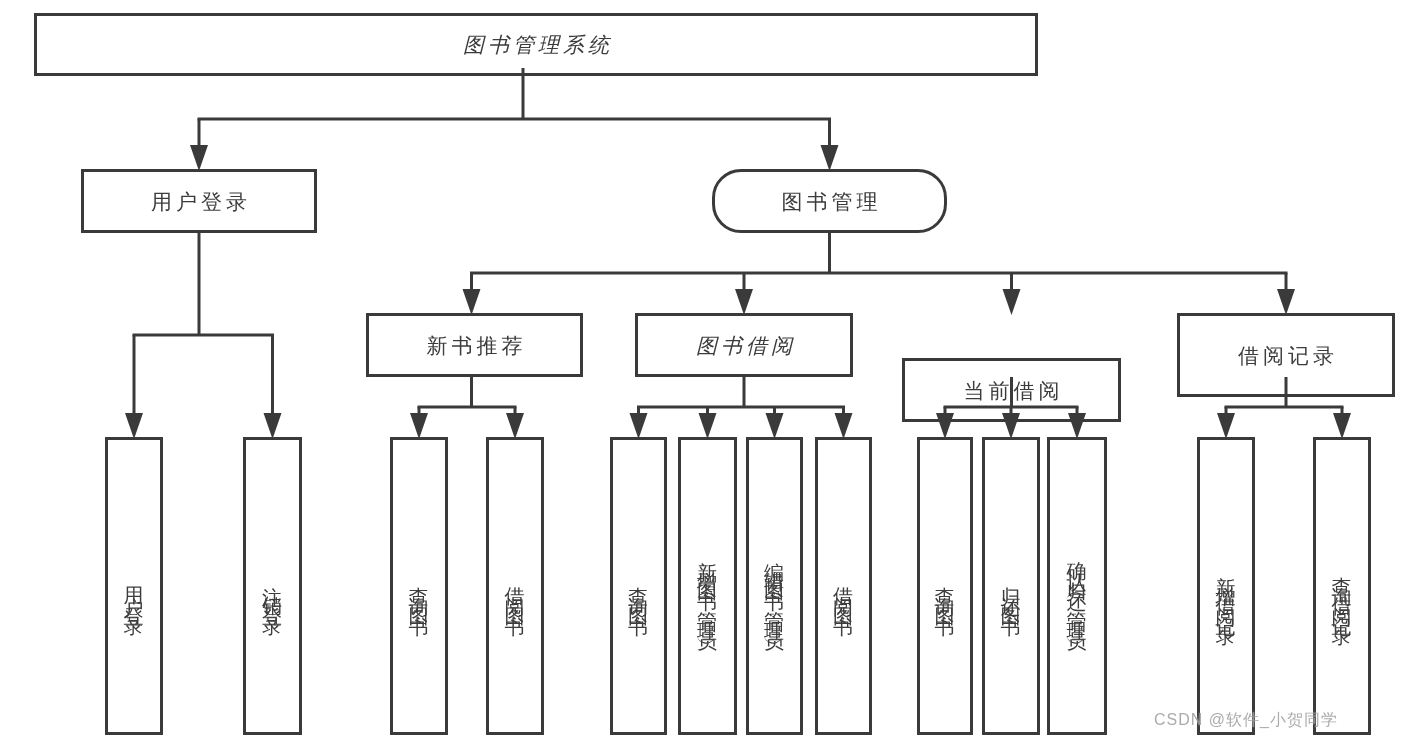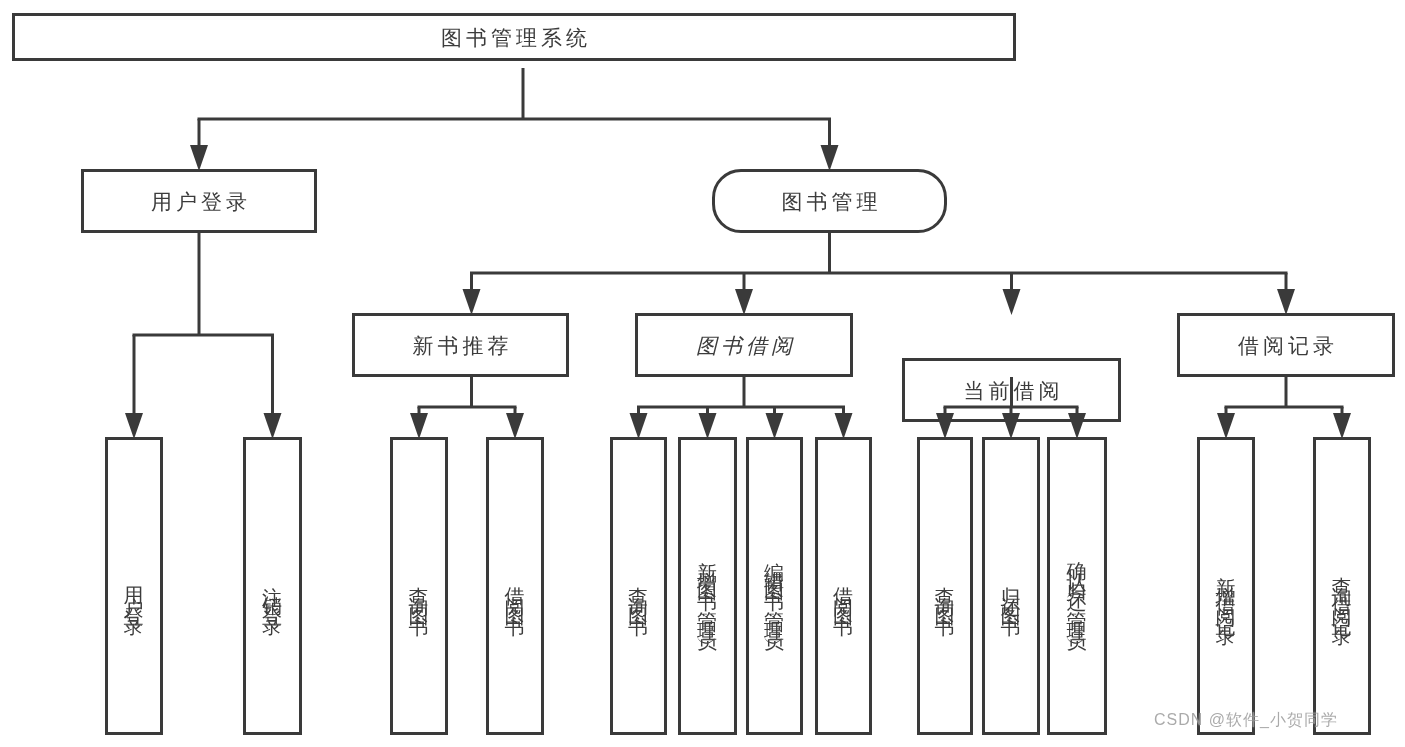--- a/index.html
+++ b/index.html
@@ -70,27 +70,27 @@
     opacity: 0.85;
     text-shadow: 0 0 2px rgba(255,255,255,0.9);
     white-space: nowrap;
   }
 </style>
 </head>
 <body>
 
 <div class="canvas">
   <div class="nodes-layer">
-      <div class="node horizontal" style="left: 12px; top: 13px; width: 1004px; height: 48px;">图书管理系统</div>
+      <div class="node horizontal" style="left: 34px; top: 13px; width: 1004px; height: 63px; font-style: italic;">图书管理系统</div>
       <div class="node horizontal" style="left: 81px; top: 169px; width: 236px; height: 64px;">用户登录</div>
       <div class="node horizontal" style="left: 712px; top: 169px; width: 235px; height: 64px; border-radius: 29px;">图书管理</div>
-      <div class="node horizontal" style="left: 352px; top: 313px; width: 217px; height: 64px;">新书推荐</div>
+      <div class="node horizontal" style="left: 366px; top: 313px; width: 217px; height: 64px;">新书推荐</div>
       <div class="node horizontal" style="left: 635px; top: 313px; width: 218px; height: 64px; font-style: italic;">图书借阅</div>
       <div class="node horizontal" style="left: 902px; top: 313px; width: 219px; height: 64px; margin-top: 45px;">当前借阅</div>
-      <div class="node horizontal" style="left: 1177px; top: 313px; width: 218px; height: 64px;">借阅记录</div>
+      <div class="node horizontal" style="left: 1177px; top: 313px; width: 218px; height: 84px;">借阅记录</div>
       <div class="node vertical" style="left: 105px; top: 437px; width: 58px; height: 298px;">用户登录</div>
       <div class="node vertical" style="left: 243px; top: 437px; width: 59px; height: 298px;">注销登录</div>
       <div class="node vertical" style="left: 390px; top: 437px; width: 58px; height: 298px;">查询图书</div>
       <div class="node vertical" style="left: 486px; top: 437px; width: 58px; height: 298px;">借阅图书</div>
       <div class="node vertical" style="left: 610px; top: 437px; width: 57px; height: 298px;">查询图书</div>
       <div class="node vertical" style="left: 678px; top: 437px; width: 59px; height: 298px;">新增图书（管理员）</div>
       <div class="node vertical" style="left: 746px; top: 437px; width: 57px; height: 298px;">编辑图书（管理员）</div>
       <div class="node vertical" style="left: 815px; top: 437px; width: 57px; height: 298px;">借阅图书</div>
       <div class="node vertical" style="left: 917px; top: 437px; width: 56px; height: 298px;">查询图书</div>
       <div class="node vertical" style="left: 982px; top: 437px; width: 58px; height: 298px;">归还图书</div>

